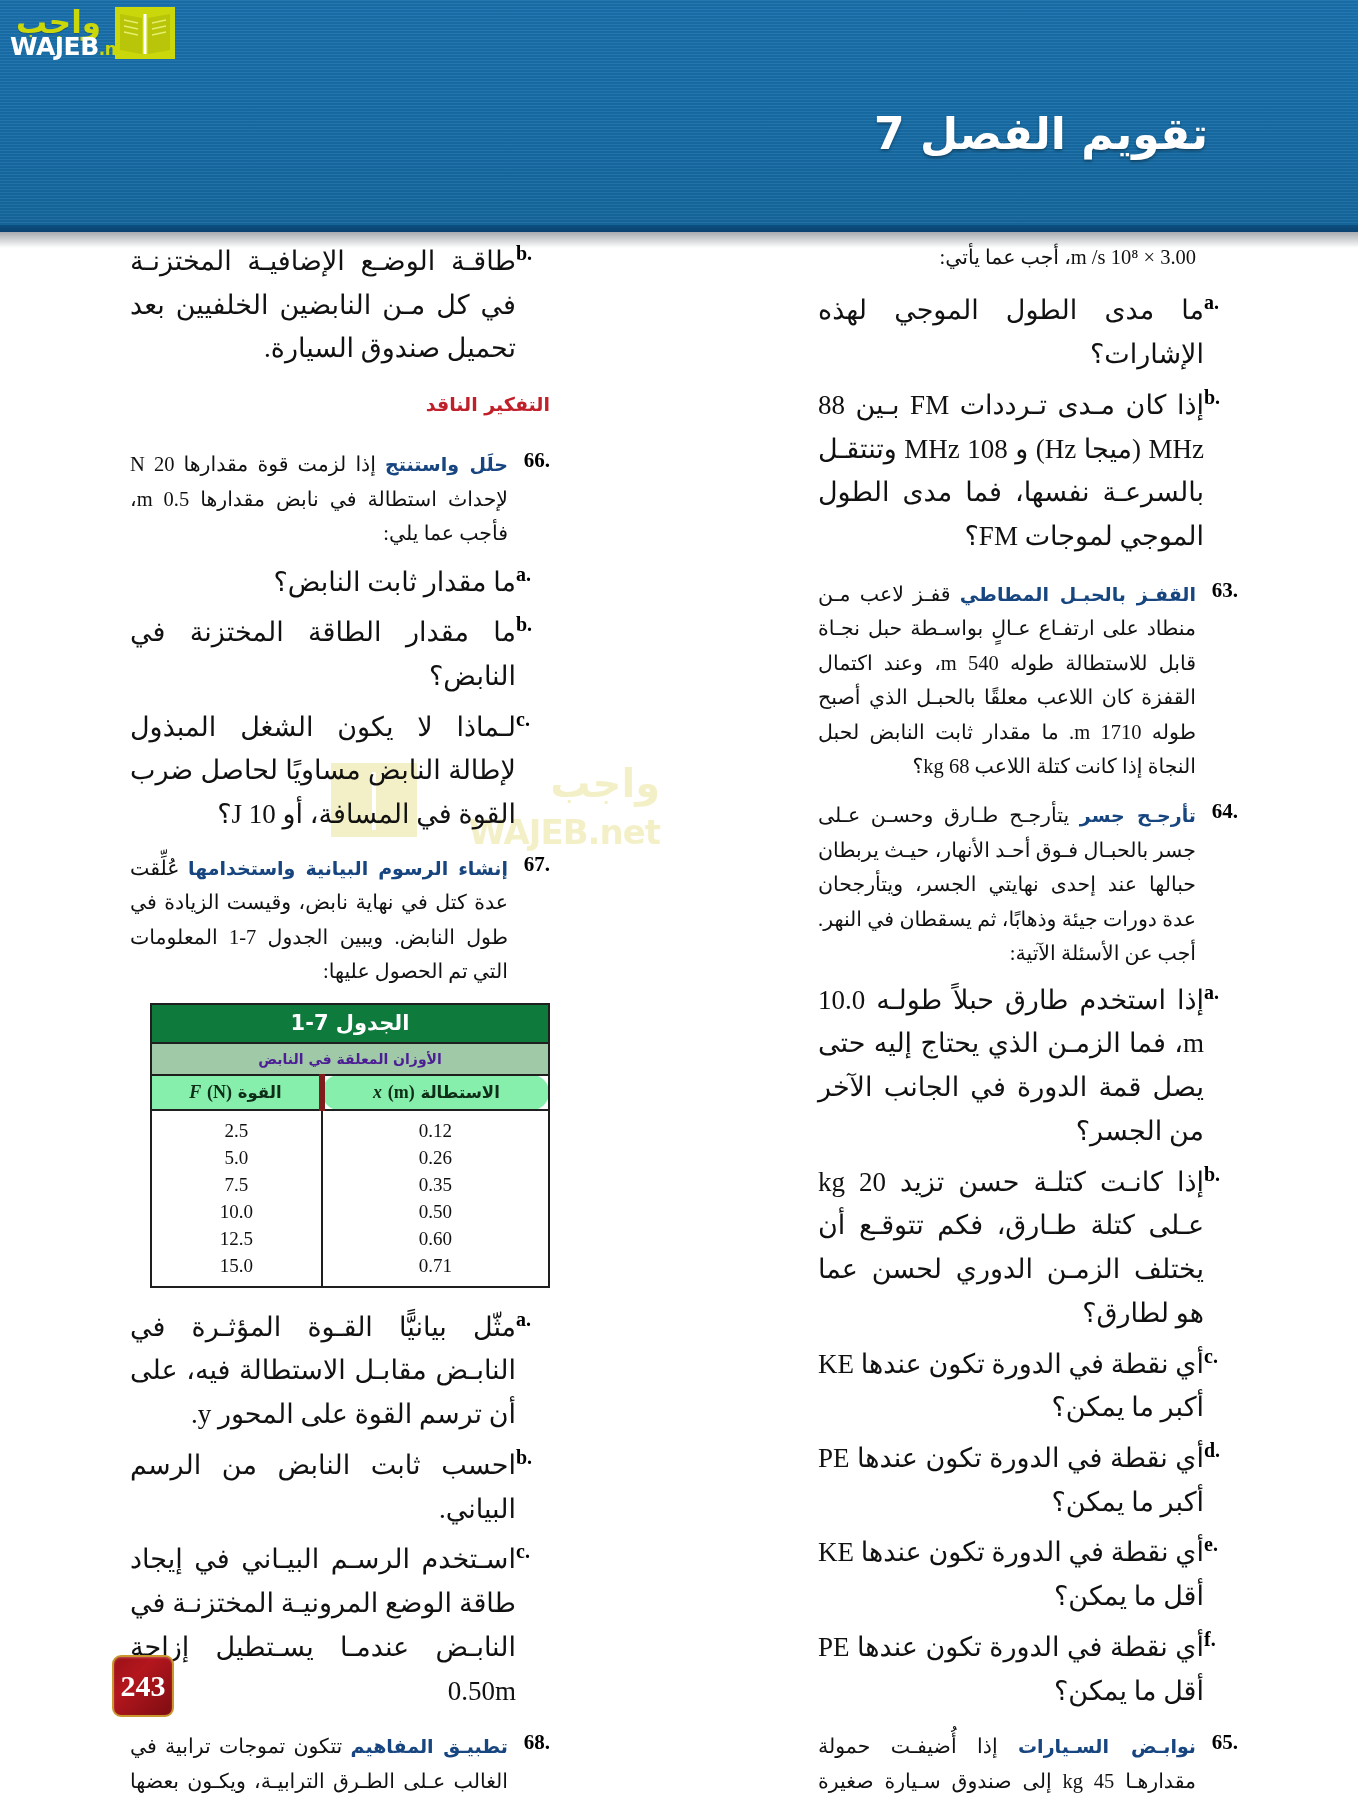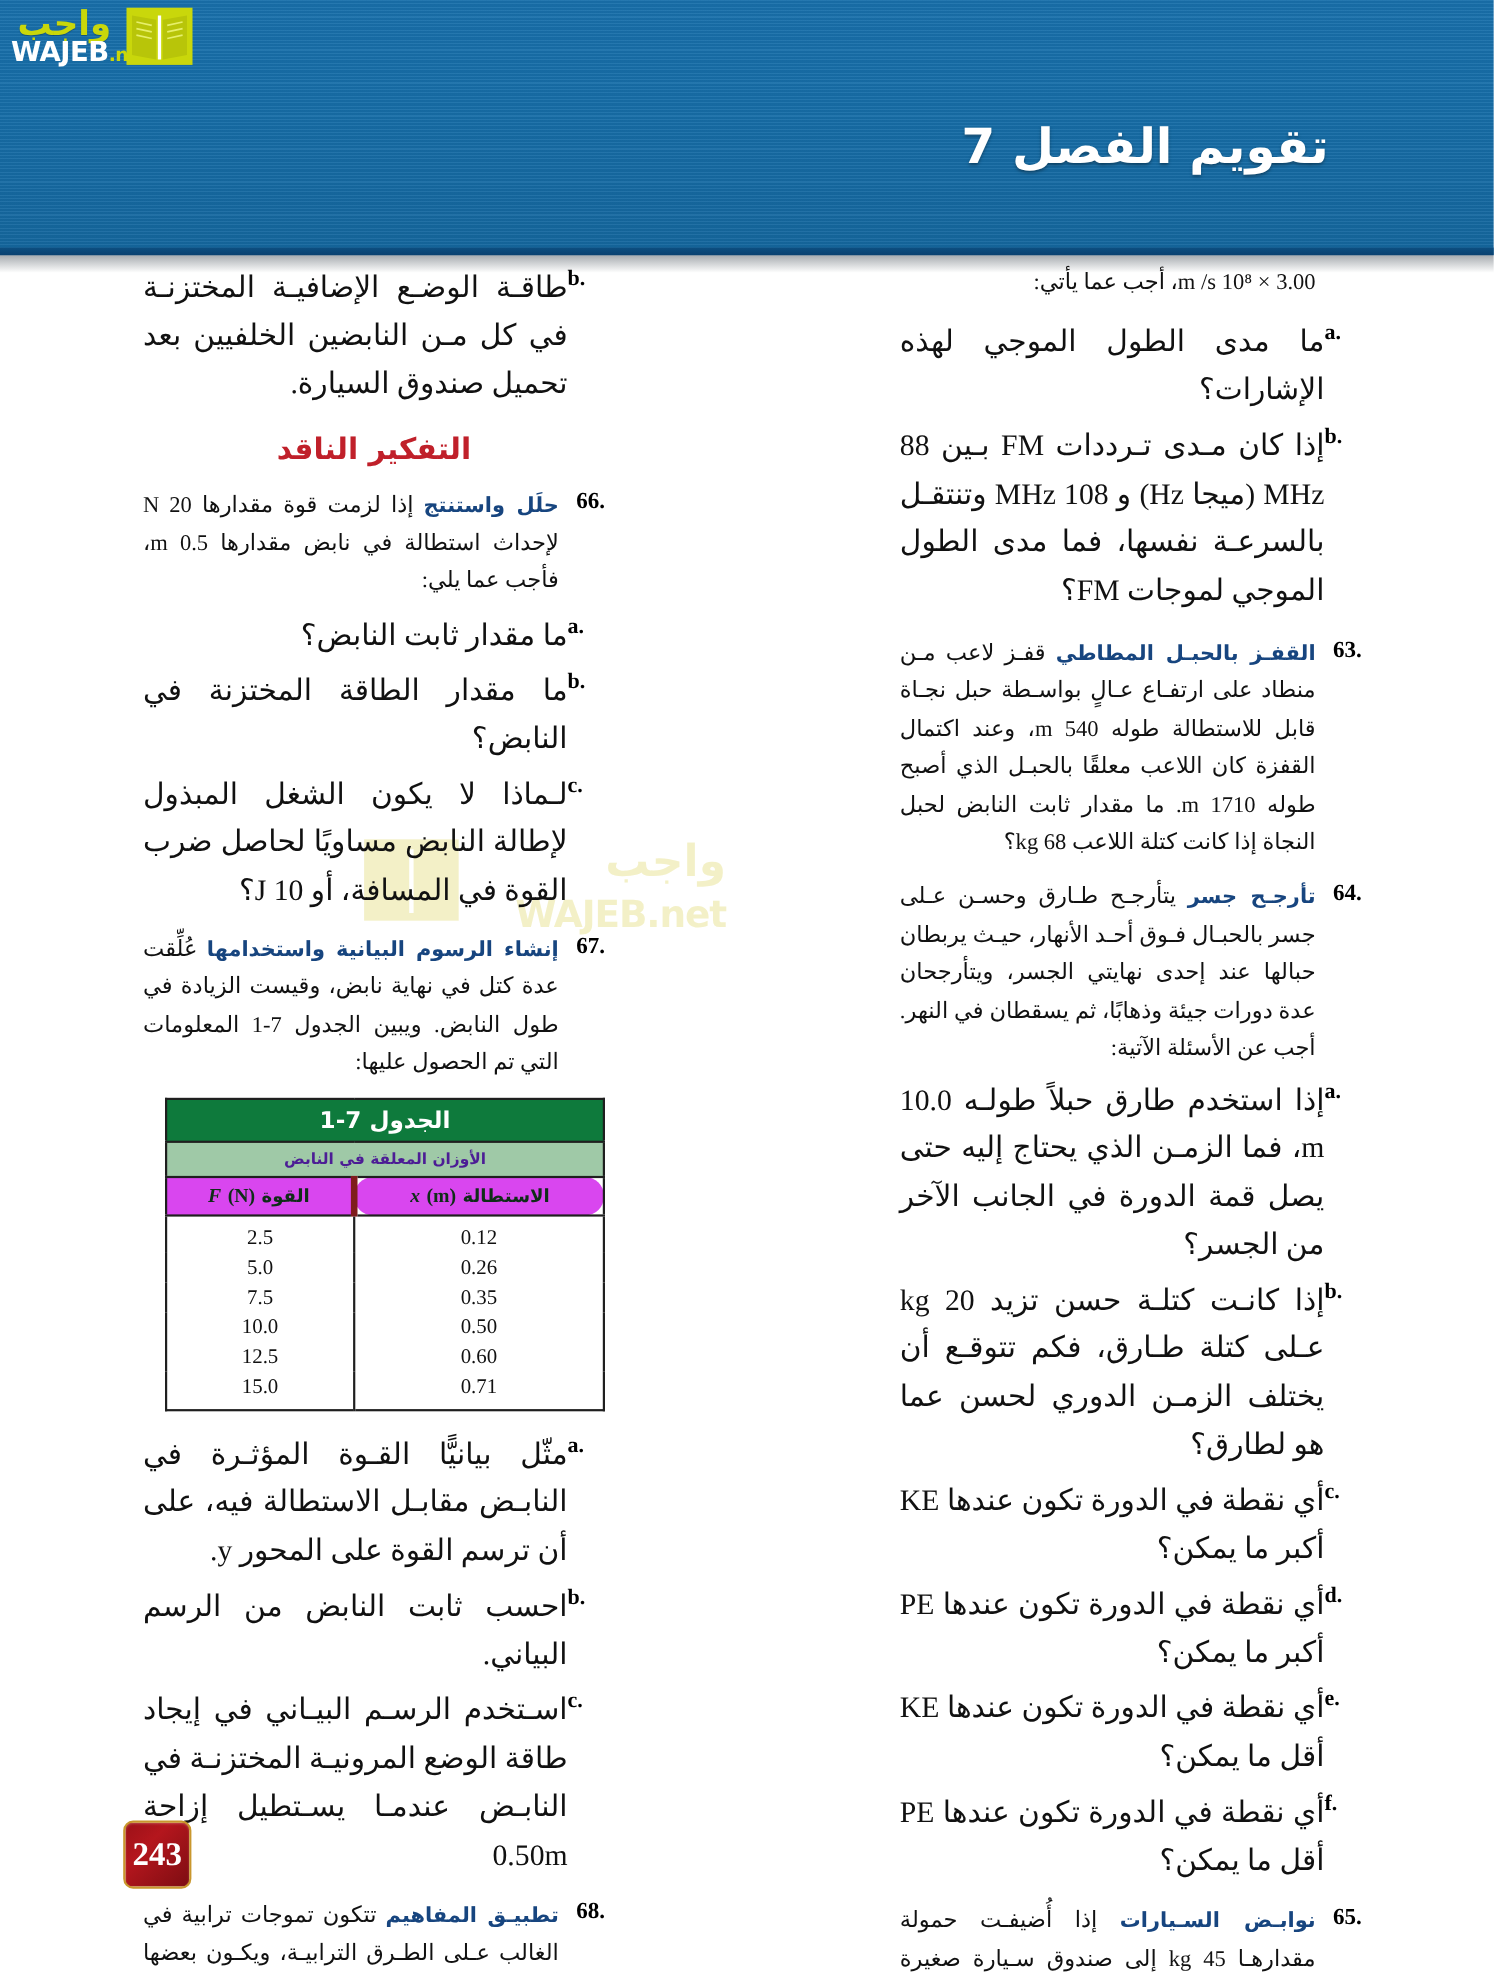--- a/index.html
+++ b/index.html
@@ -186,26 +186,26 @@
   .sub-body {
     flex: 1 1 auto;
     font-size: 27px;
     line-height: 1.62;
     color: #111;
     text-align: justify;
   }
   .kw-blue { color: #17457f; font-weight: bold; font-family: "DejaVu Sans", sans-serif; font-size:19px; }
 
   .section-head {
-    text-align: center;
+    text-align: right;
     color: #c0202a;
     font-weight: bold;
-    font-size: 27px;
-    font-family: "DejaVu Sans", "Liberation Sans", sans-serif;
-    margin: 22px 0 18px 0;
+    font-size: 19px;
+    font-family: "DejaVu Sans", "Liberation Sans", sans-serif;
+    margin: 22px 0 32px 0;
     direction: rtl;
   }
 
   
   .tbl-wrap {
     margin: 14px 0 18px 0;
     position: relative;
     z-index: 3;
     width: 340px;
   }
@@ -229,21 +229,21 @@
     background: #9fc9a7;
     color: #4c1d95;
     font-weight: bold;
     font-size: 14px;
     text-align: center;
     padding: 7px 4px;
     font-family: "DejaVu Sans", "Liberation Sans", sans-serif;
     border-bottom: 2px solid #1f1f1f;
   }
   table.data .t-head td {
-    background: #d946ef;
+    background: #86efac;
     color: #0f2e18;
     font-weight: bold;
     font-size: 16.5px;
     text-align: center;
     padding: 6px 4px;
     border-bottom: 2px solid #1f1f1f;
     font-family: "DejaVu Sans", "Liberation Sans", sans-serif;
     margin-left: 36px;
   }
   table.data .t-head td.c1 { border-left: 6px solid #7f1d1d; border-radius: 17px; }

